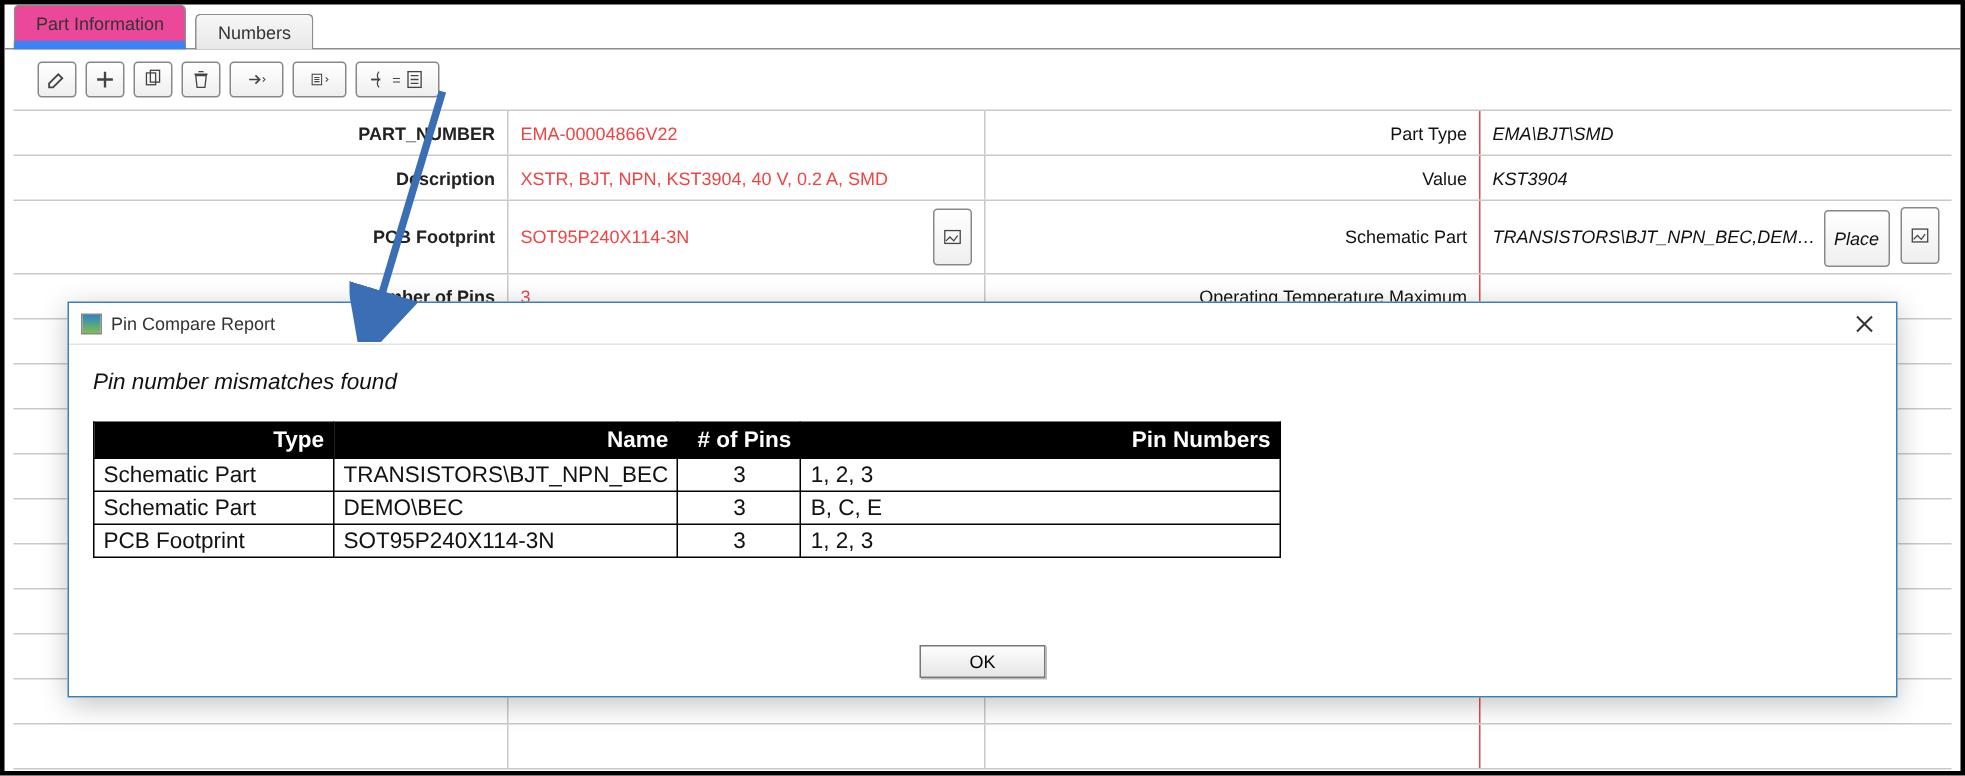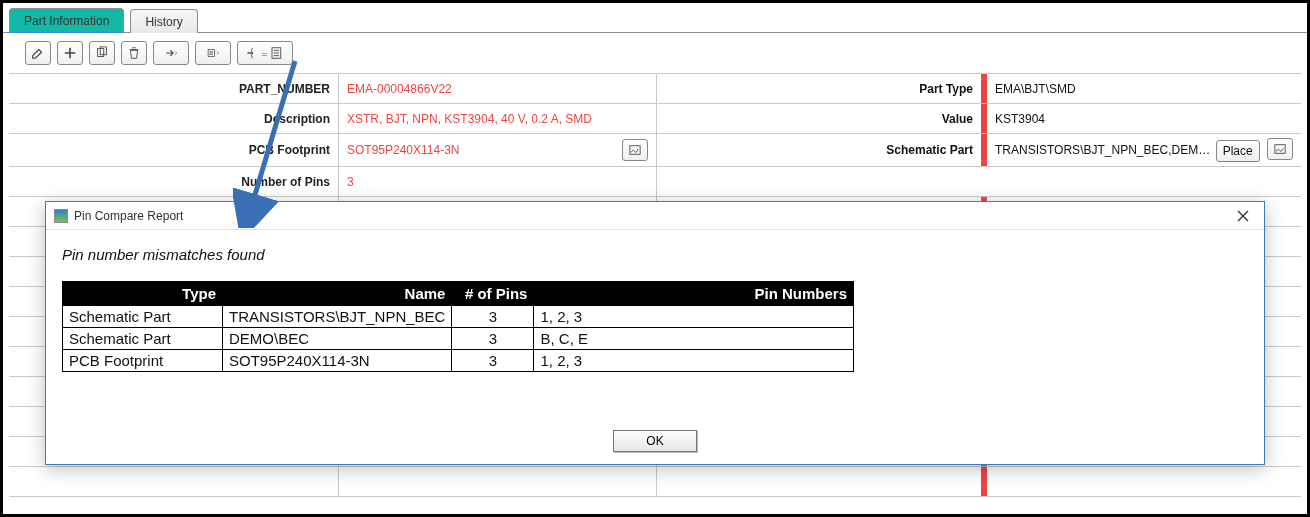--- a/index.html
+++ b/index.html
@@ -33,22 +33,22 @@
     border-bottom: none;
     border-radius: 4px 4px 0 0;
     background: linear-gradient(#f7f7f7,#e8e8e8);
     color: #333;
     cursor: pointer;
     font-size: 12px;
     position: relative;
     bottom: -1px;
   }
   .tab.active {
-    background: #14b8a6;
-    border-bottom: 1px solid #3b82f6;
+    background: #ec4899;
+    border-bottom: 6px solid #3b82f6;
   }
   
   .toolbar {
     display: flex;
     gap: 6px;
     padding: 8px 22px;
   }
   .tbtn {
     height: 24px;
     min-width: 26px;
@@ -89,29 +89,30 @@
   .val {
     width: 318px;
     border-right: 1px solid #c9c9c9;
     justify-content: space-between;
     color: #ef4444;
   }
   .lbl2 {
     width: 330px;
     justify-content: flex-end;
     text-align: left;
-    font-weight: 700;
-    border-right: 6px solid #ef4444;
+    font-weight: 400;
+    border-right: 1px solid #ef4444;
   }
   .val2 {
     flex: 1;
     justify-content: flex-end;
+    font-style: italic;
   }
   .inner-btn {
-    height: 22px;
+    height: 38px;
     min-width: 26px;
     border: 1px solid #888;
     border-radius: 3px;
     background: linear-gradient(#fff,#efefef);
     display: inline-flex;
     align-items: center;
     justify-content: center;
     cursor: pointer;
     padding: 0 6px;
     font-size: 12px;
@@ -203,21 +204,21 @@
     height: 175px;
   }
 </style>
 </head>
 <body>
 
 <div class="app">
 
   <div class="tabs">
     <div class="tab active"><span>Part Information</span></div>
-    <div class="tab"><span>History</span></div>
+    <div class="tab"><span>Numbers</span></div>
   </div>
 
   <div class="toolbar">
     <div class="tbtn">
         <svg viewBox="0 0 16 16">
           <path d="M2 11l7-7 3 3-7 7H2v-3z" fill="none" stroke="#444" stroke-width="1.4"></path>
         </svg>
       </div>
     <div class="tbtn">
         <svg viewBox="0 0 16 16">
@@ -303,20 +304,21 @@
               </svg>
             </span>
         </span>
       </div>
     </div>
     <div class="row">
       <div class="cell lbl">Number of Pins</div>
       <div class="cell val">
           <span class="valcontent">3</span>
         </div>
+      <div class="cell lbl2">Operating Temperature Maximum</div>
       <div class="cell val2">
           <span class="valcontent"></span>
         </div>
     </div>
   </div>
 
   <div class="grid blank-rows" style="border-top:none">
     <div class="row">
         <div class="cell lbl"></div>
         <div class="cell val"></div>

